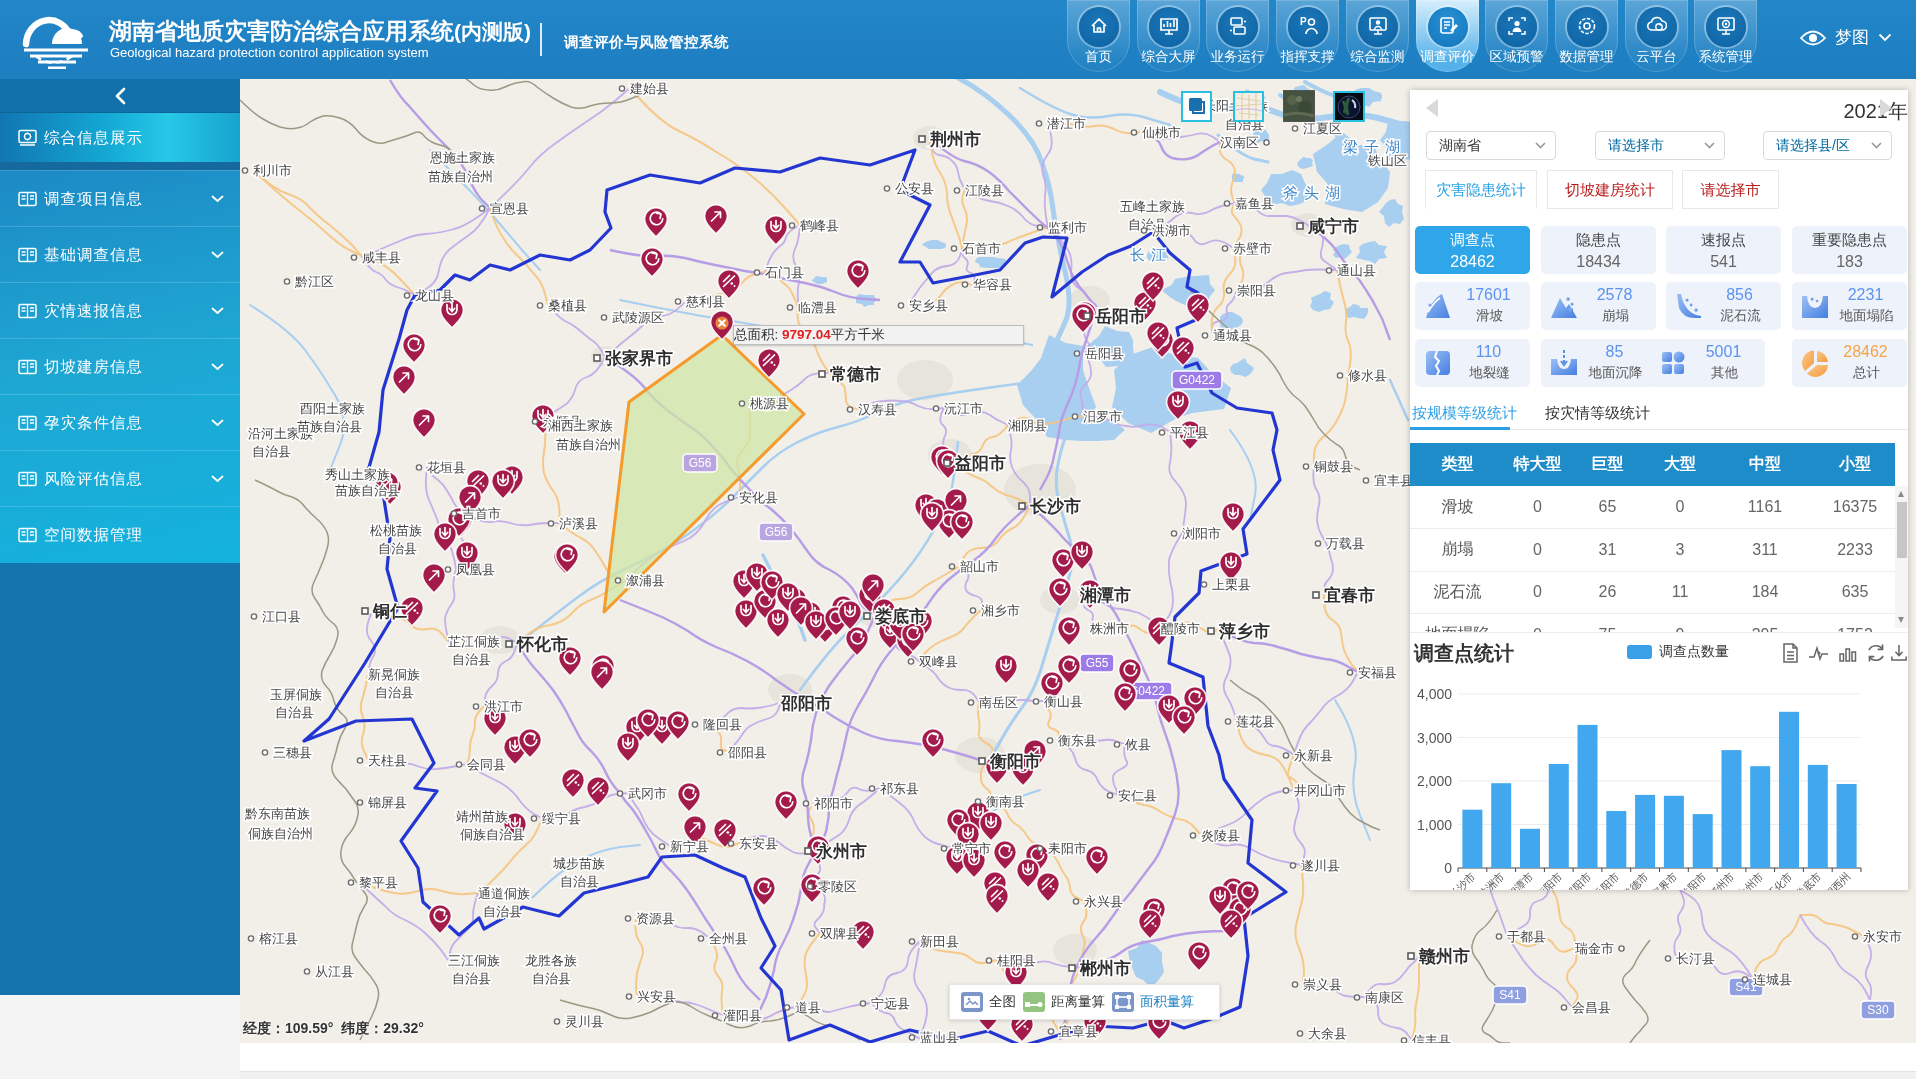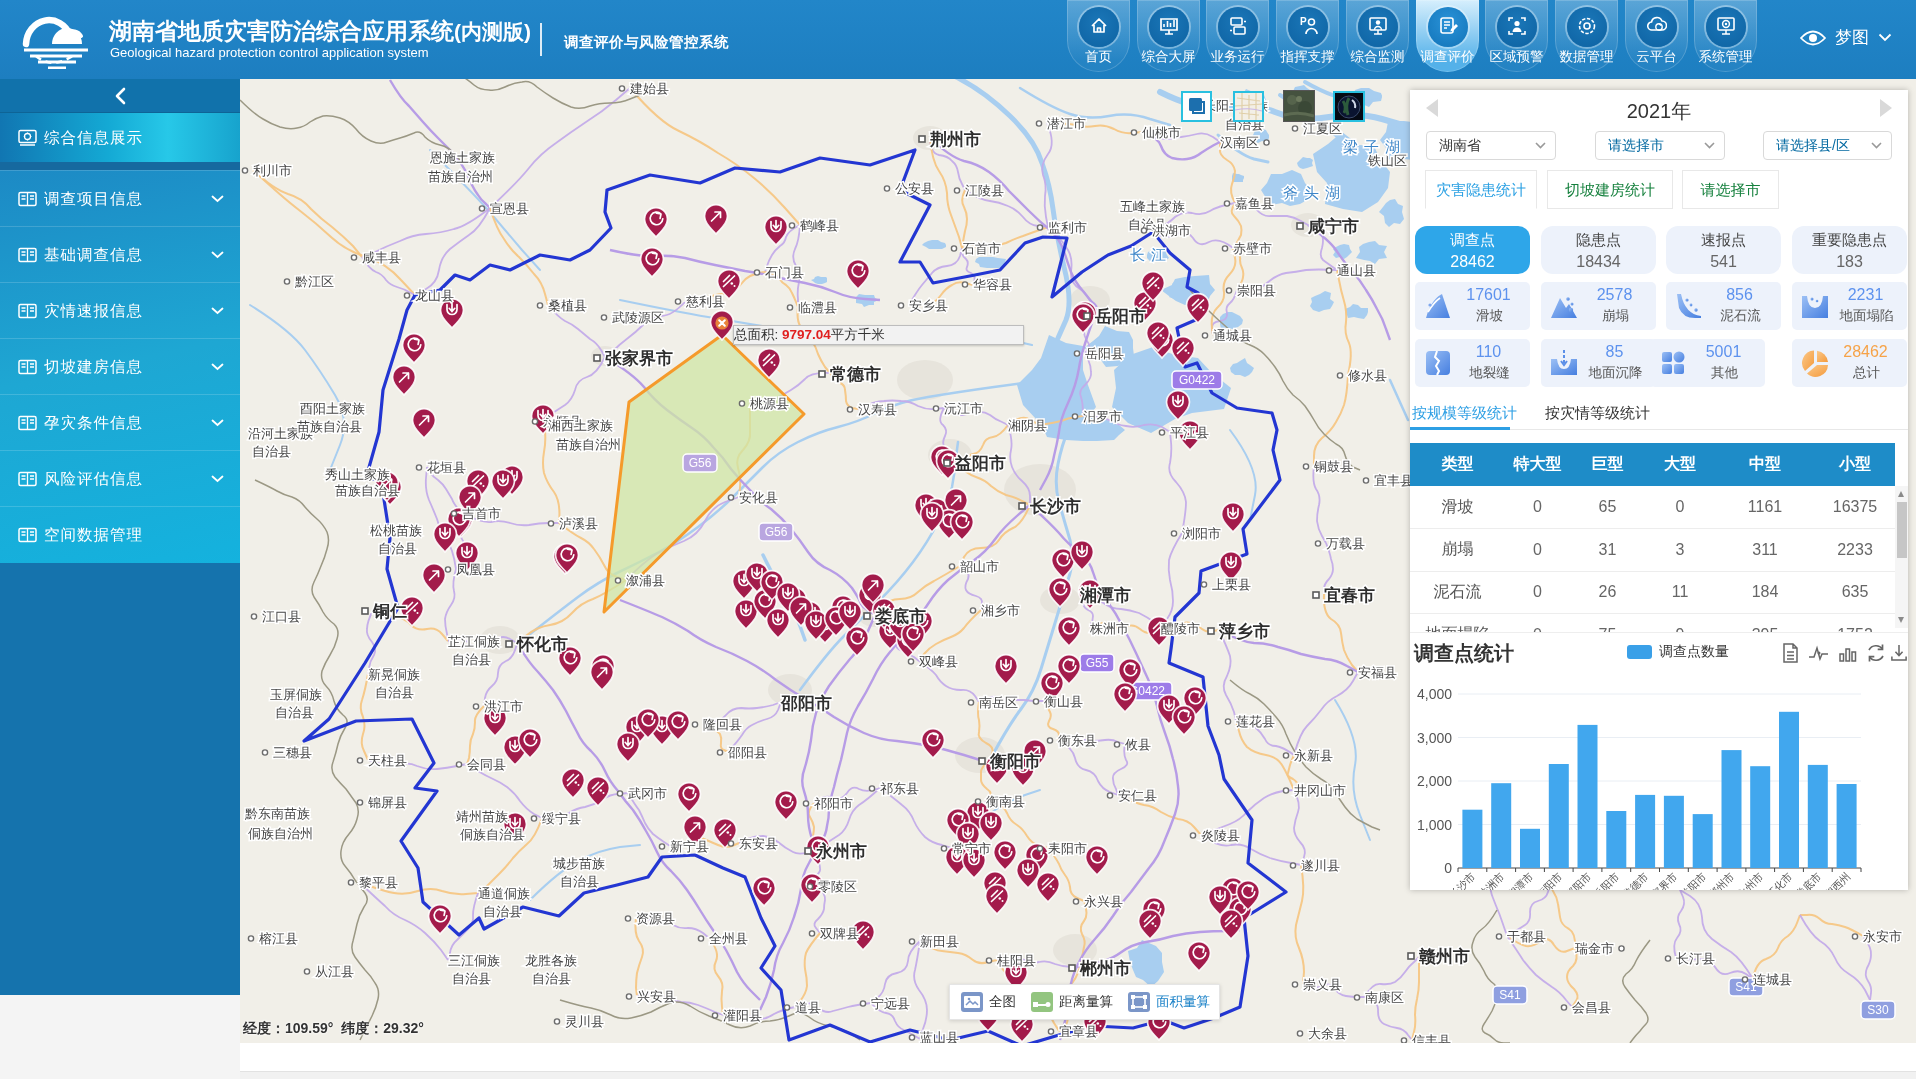--- a/index.html
+++ b/index.html
@@ -30,35 +30,35 @@
 .mitem.active{background:linear-gradient(90deg,#1176b2 0%,#14a9d4 45%,#27c8e8 70%,#17a3cd 100%);border-top:none;height:49px}
 #mgap{position:absolute;left:0;top:49px;width:240px;height:8px;background:#16699f}
 
 #map{position:absolute;left:240px;top:79px;width:1676px;height:964px;overflow:hidden;background:#f1efe8}
 #mask-bottom{position:absolute;left:240px;top:1043px;width:1676px;height:28px;background:#fff;z-index:26}
 #mask-bottom2{position:absolute;left:240px;top:1071px;width:1676px;height:8px;background:#f1f1f1;border-top:1px solid #e2e2e2;z-index:26}
 #tooltip{position:absolute;left:733px;top:325px;width:291px;height:20px;background:#f2f2f2;border:1px solid #bdbdbd;box-shadow:0 1px 2px rgba(0,0,0,.2);font-size:13.5px;color:#333;text-align:left;line-height:18px;z-index:12}
 #tooltip b{color:#e01f1f;font-weight:700}
 .mapctl{position:absolute;z-index:12}
 #coords{position:absolute;left:243px;top:1020px;font-size:14px;font-weight:700;color:#333;z-index:12;text-shadow:0 0 3px #fff,0 0 3px #fff}
-#mtoolbar{position:absolute;left:949px;top:984px;width:271px;height:36px;background:#fff;border:1px solid #e5e5e5;box-shadow:0 1px 4px rgba(0,0,0,.15);z-index:12;display:flex;align-items:center;padding:0 10px;gap:8px}
+#mtoolbar{position:absolute;left:949px;top:984px;width:271px;height:36px;background:#fff;border:1px solid #e5e5e5;box-shadow:0 1px 4px rgba(0,0,0,.15);z-index:12;display:flex;align-items:center;padding:0 10px;}
 #mtoolbar .ti{display:flex;align-items:center;gap:5px;font-size:13.5px;color:#333;white-space:nowrap}
 #mtoolbar .ti.blue{color:#1c82c8}
 
 #panel{position:absolute;left:1410px;top:90px;width:498px;height:800px;background:#fff;box-shadow:0 0 6px rgba(0,0,0,.25);z-index:28;overflow:hidden}
-#yeartxt{position:absolute;left:0;top:8px;width:498px;text-align:center;font-size:20px;color:#333}
+#yeartxt{position:absolute;left:0;top:8px;width:498px;text-align:right;font-size:20px;color:#333}
 .yarr{position:absolute;top:9px;width:0;height:0;border-style:solid}
 #yl{left:16px;border-width:9px 12px 9px 0;border-color:transparent #d9d9d9 transparent transparent}
 #yr{right:16px;border-width:9px 0 9px 12px;border-color:transparent transparent transparent #d9d9d9}
 .sel{position:absolute;top:41px;height:29px;border:1px solid #d9d9d9;border-radius:4px;font-size:14px;color:#333;display:flex;align-items:center;padding-left:12px;background:#fff}
 .sel .ph{color:#0369a1}
 .sel svg{position:absolute;right:9px;top:10px}
-.tab{position:absolute;top:0;height:39px;border:1px solid #e8e8e8;background:#fff;font-size:15px;color:#15803d;text-align:center;line-height:37px}
+.tab{position:absolute;top:0;height:39px;border:1px solid #e8e8e8;background:#fff;font-size:15px;color:#b91c1c;text-align:center;line-height:37px}
 .tab.act{color:#2aa0e3;border-bottom:1px solid #fff}
-.card{position:absolute;width:115px;height:48px;background:#edf2fb;border-radius:12px;text-align:center}
+.card{position:absolute;width:115px;height:48px;background:#edf2fb;border-radius:5px;text-align:center}
 .card .t1{font-size:15px;color:#444;margin-top:5px}
 .card .t2{font-size:16px;color:#666;margin-top:3px}
 .card.act{background:#2ea6e9}
 .card.act .t1,.card.act .t2{color:#fff}
 .icard{position:absolute;width:115px;height:48px;background:#edf2fb;border-radius:5px}
 .icard svg{position:absolute;left:9px;top:10px}
 .icard .n{position:absolute;left:40px;right:8px;top:4px;text-align:center;font-size:16px;color:#5d92ee}
 .icard .l{position:absolute;left:38px;right:4px;top:25px;text-align:center;font-size:13.5px;color:#555}
 .icard .n.or{color:#f6a348}
 #subtabs{position:absolute;left:0px;top:310px;width:498px;height:30px;border-bottom:1px solid #e8e8e8}

